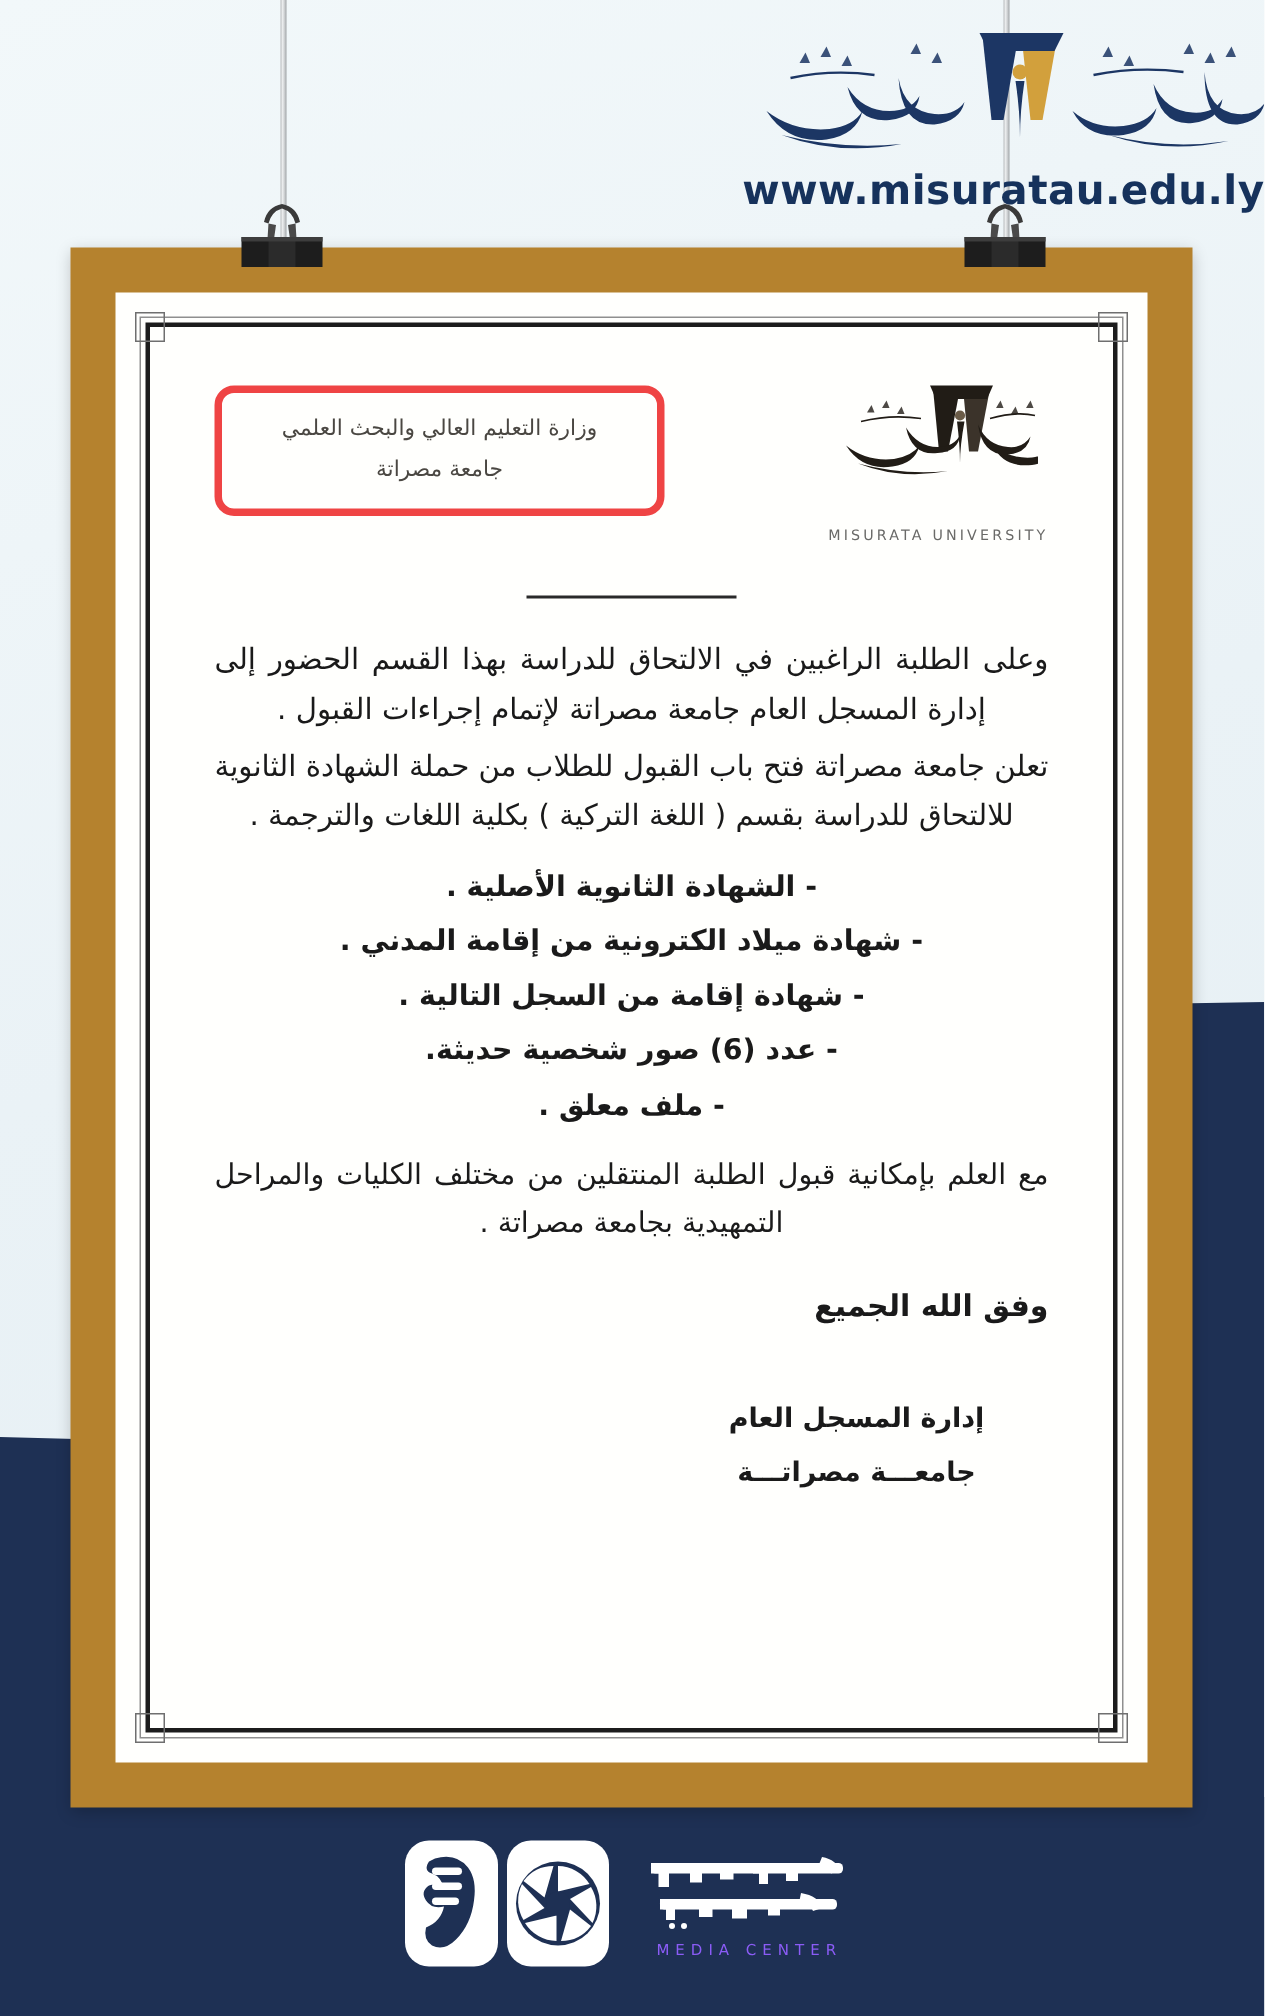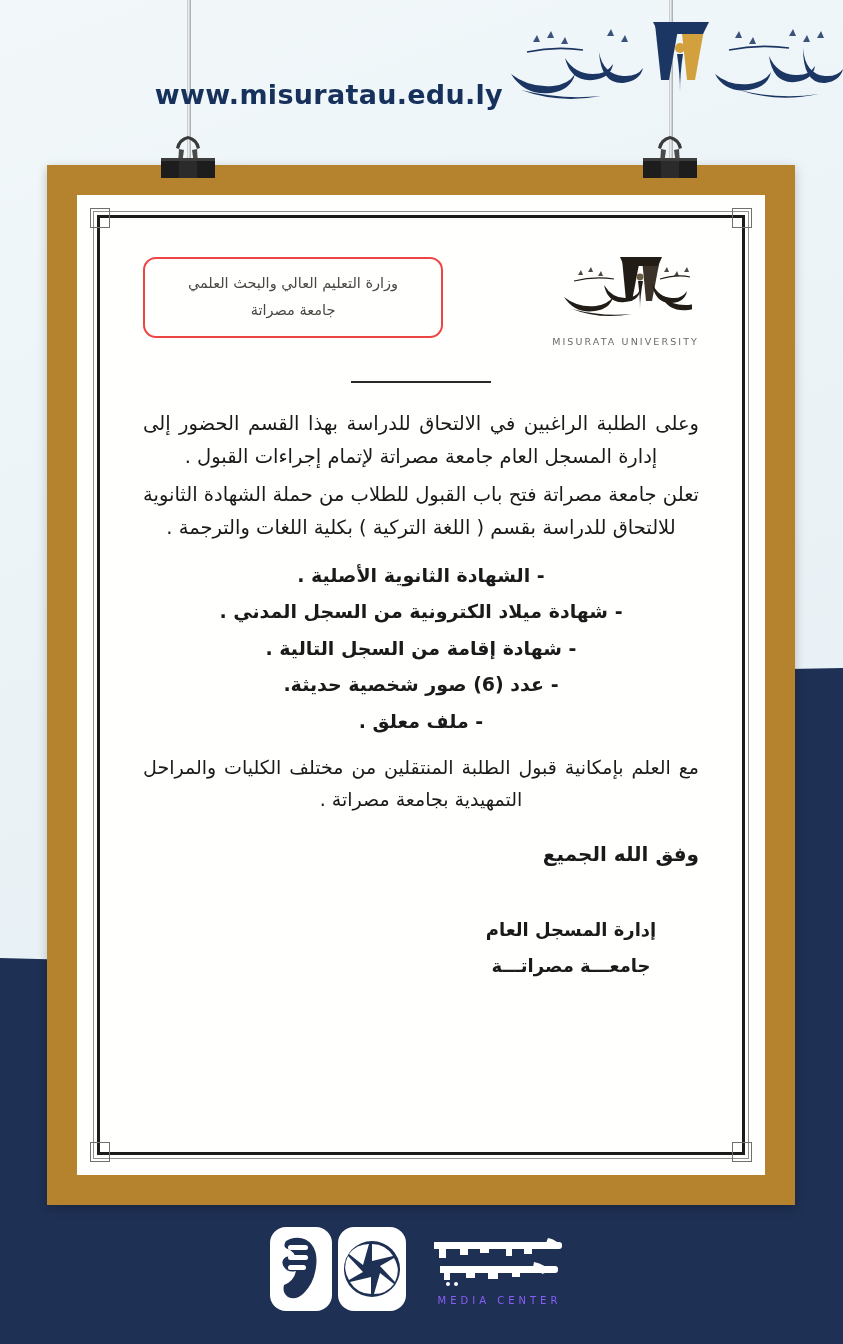--- a/index.html
+++ b/index.html
@@ -43,21 +43,21 @@
 
   :root {
     --navy:#1e3054;
     --gold:#b5822e;
     --ink:#1a1a1a;
   }
 
   
   .top-logo {
     position:absolute; top:18px; left:0; right:0;
-    display:flex; flex-direction:row; align-items:flex-end;
+    display:flex; flex-direction:column; align-items:flex-start;
     z-index:6;
   }
   .logo-wordmark { display:block; }
   .site-url {
     margin-top:2px;
     font-size:27px; font-weight:700; letter-spacing:.3px;
     color:#16325c; direction:ltr;
     font-family:"DejaVu Sans","Liberation Sans",sans-serif;
   }
 
@@ -118,24 +118,24 @@
     color:var(--ink);
   }
 
   .doc-head {
     display:flex; justify-content:space-between; align-items:flex-start;
     direction:rtl;
   }
   .uni-mark { text-align:center; padding-top:2px; }
   .uni-mark-en {
     font-size:9.5px; letter-spacing:2.1px; color:#6a6a68;
-    direction:ltr; margin-top:1px;
+    direction:ltr; margin-top:17px;
   }
   .ministry-box {
-    border:2px solid #ef4444;
+    border:5px solid #ef4444;
     border-radius:13px;
     padding:11px 26px 12px;
     text-align:center;
     line-height:1.85;
     font-size:14.5px;
     color:#4a4742;
     min-width:300px;
     margin-top:4px;
   }
 
@@ -317,21 +317,21 @@
         <div class="title-wrap">
           <div class="title-rule"></div>
         </div>
 
         <div class="body-text">
           <p class="para">وعلى الطلبة الراغبين في الالتحاق للدراسة بهذا القسم الحضور إلى إدارة المسجل العام جامعة مصراتة لإتمام إجراءات القبول .</p>
           <p class="para">تعلن جامعة مصراتة فتح باب القبول للطلاب من حملة الشهادة الثانوية للالتحاق للدراسة بقسم ( اللغة التركية ) بكلية اللغات والترجمة .</p>
 
           <ul class="doc-list">
             <li>- الشهادة الثانوية الأصلية .</li>
-            <li>- شهادة ميلاد الكترونية من السجل المدني .</li>
+            <li>- شهادة ميلاد الكترونية من إقامة المدني .</li>
             <li>- شهادة إقامة من السجل التالية .</li>
             <li>- عدد (6) صور شخصية حديثة.</li>
             <li>- ملف معلق .</li>
           </ul>
 
           <p class="note">مع العلم بإمكانية قبول الطلبة المنتقلين من مختلف الكليات والمراحل التمهيدية بجامعة مصراتة .</p>
 
           <div class="blessing">وفق الله الجميع</div>
 
           <div class="signature">

